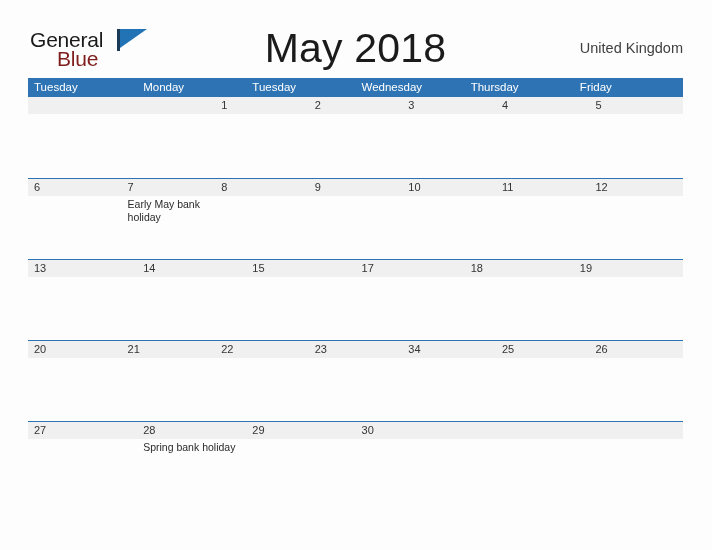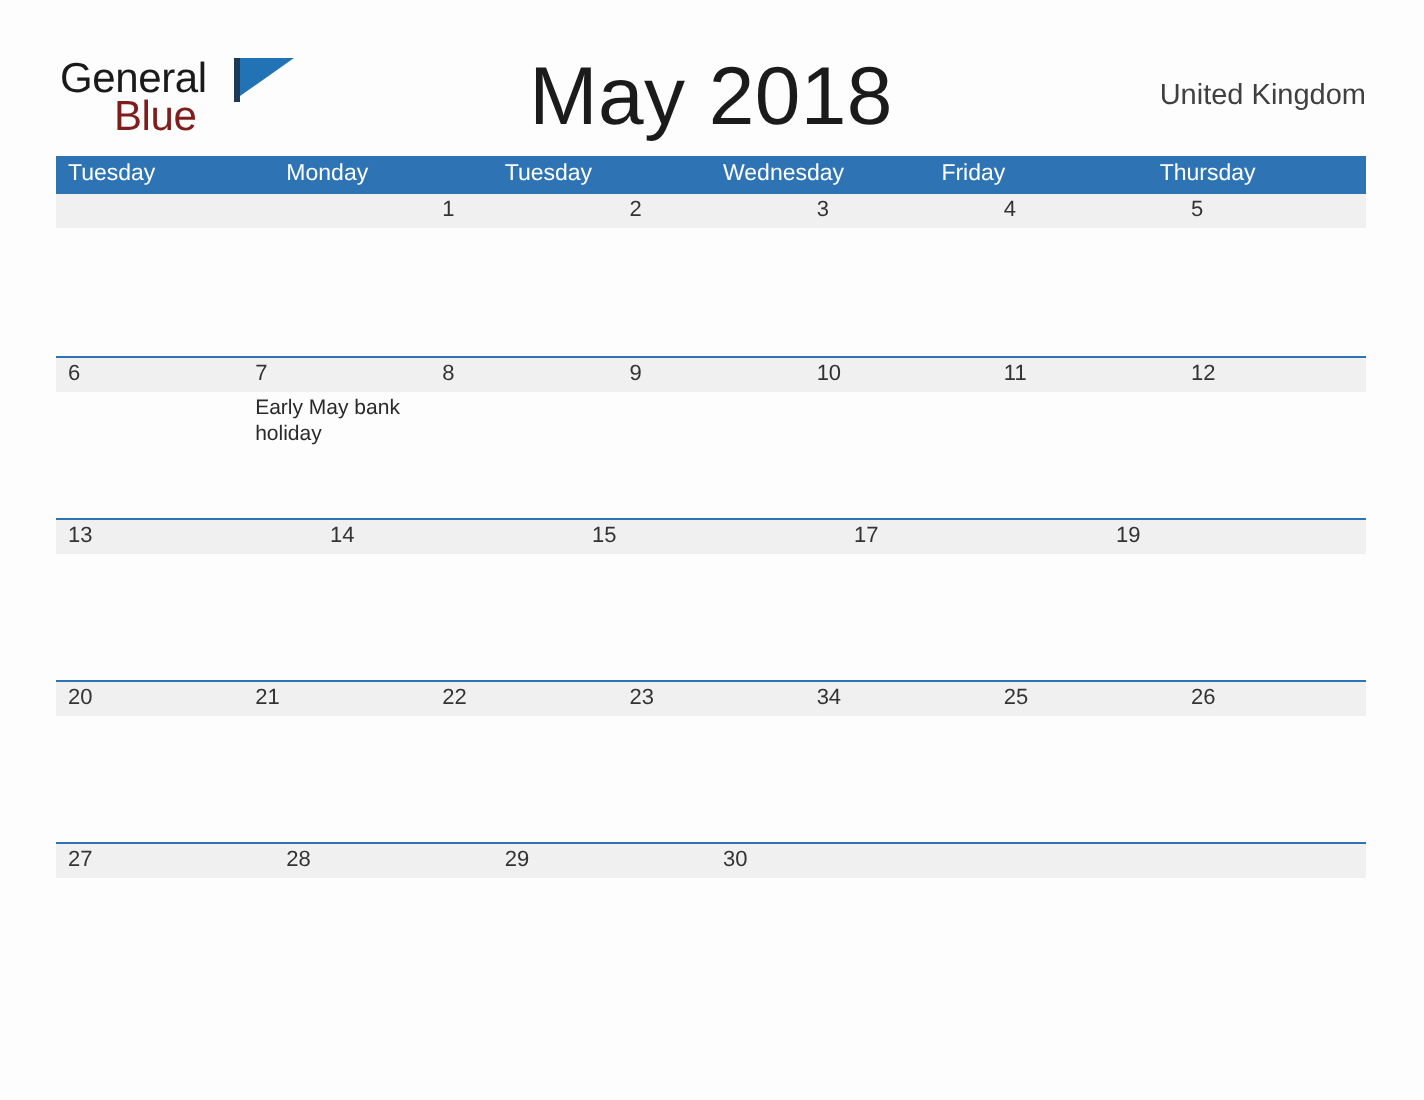--- a/index.html
+++ b/index.html
@@ -171,22 +171,22 @@
 
   </div>
 
   <div class="calendar">
 
     <div class="weekhead">
       <div class="cell">Tuesday</div>
       <div class="cell">Monday</div>
       <div class="cell">Tuesday</div>
       <div class="cell">Wednesday</div>
+      <div class="cell">Thursday</div>
       <div class="cell">Friday</div>
-      <div class="cell">Thursday</div>
     </div>
 
     <div id="weeks-container">
         <div class="week">
           <div class="day">
             <div class="day-band"></div>
             <div class="day-num"></div>
           </div>
           <div class="day">
             <div class="day-band"></div>
@@ -256,20 +256,24 @@
           <div class="day">
             <div class="day-band"></div>
             <div class="day-num">15</div>
           </div>
           <div class="day">
             <div class="day-band"></div>
             <div class="day-num">17</div>
           </div>
           <div class="day">
             <div class="day-band"></div>
+            <div class="day-num">18</div>
+          </div>
+          <div class="day">
+            <div class="day-band"></div>
             <div class="day-num">19</div>
           </div>
         </div>
         <div class="week">
           <div class="day">
             <div class="day-band"></div>
             <div class="day-num">20</div>
           </div>
           <div class="day">
             <div class="day-band"></div>
@@ -297,20 +301,21 @@
           </div>
         </div>
         <div class="week">
           <div class="day">
             <div class="day-band"></div>
             <div class="day-num">27</div>
           </div>
           <div class="day">
             <div class="day-band"></div>
             <div class="day-num">28</div>
+            <div class="day-event">Spring bank holiday</div>
           </div>
           <div class="day">
             <div class="day-band"></div>
             <div class="day-num">29</div>
           </div>
           <div class="day">
             <div class="day-band"></div>
             <div class="day-num">30</div>
           </div>
           <div class="day">

